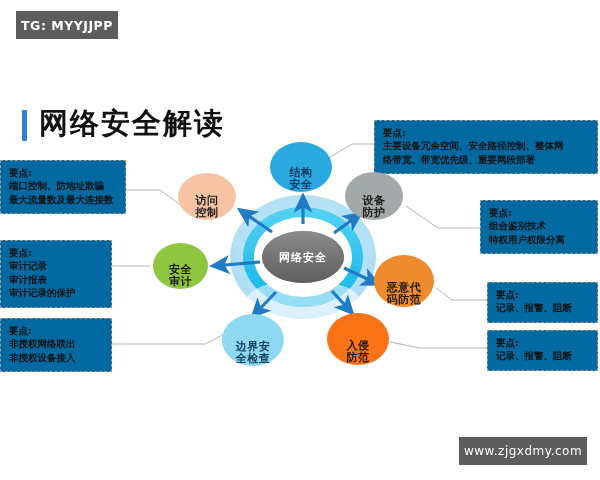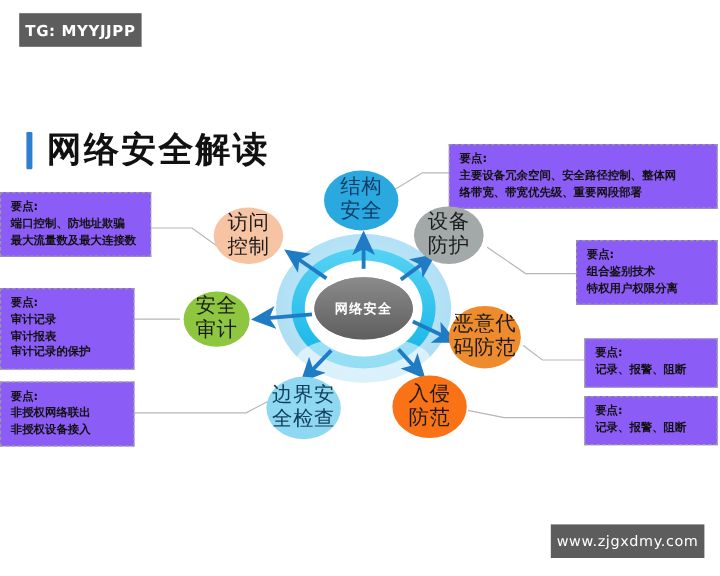--- a/index.html
+++ b/index.html
@@ -17,48 +17,48 @@
     display:flex;align-items:center;justify-content:center;
     letter-spacing:.5px;font-weight:700;
   }
   #wm-tg{left:16px;top:11px;width:102px;height:28px;font-size:12.5px;}
   #wm-site{left:459px;top:437px;width:128px;height:28px;font-size:12px;font-weight:400;}
 
   
   #title-wrap{position:absolute;left:22px;top:105px;display:flex;align-items:center;height:40px;}
   #title-bar{width:5px;height:31px;background:#2f7fd0;margin-right:12px;border-radius:1px;}
   #title-text{font-size:29px;font-weight:700;color:#111;letter-spacing:2px;
-    font-family:Liberation Serif, serif;line-height:1;}
+    font-family:Liberation Mono, monospace;line-height:1;}
 
   
   .kbox{
-    position:absolute;border:1px dashed #9a9a9a;background:#8b5cf6;
+    position:absolute;border:1px dashed #9a9a9a;background:#0369a1;
     padding:5px 7px 6px 8px;box-sizing:border-box;
     font-size:9.5px;color:#111;font-weight:700;line-height:1.45;
   }
   .kbox .khead{display:block;}
   .kbox .kline{display:block;white-space:nowrap;font-family:Liberation Mono, monospace;}
 
   #kbox-l1{left:0px;top:160px;width:126px;}
   #kbox-l2{left:0px;top:240px;width:112px;}
   #kbox-l3{left:0px;top:318px;width:112px;}
   #kbox-r1{left:374px;top:120px;width:224px;}
   #kbox-r2{left:480px;top:200px;width:118px;}
   #kbox-r3{left:487px;top:282px;width:111px;}
   #kbox-r4{left:487px;top:330px;width:111px;}
 
   
   #svg{position:absolute;left:0;top:0;width:600px;height:480px;}
 
   
   .bub{
     position:absolute;border-radius:50%;
-    display:flex;align-items:center;justify-content:center;
-    text-align:center;font-weight:400;line-height:1.15;
-    font-size:17px;color:#1a1a1a;letter-spacing:.5px;
+    display:flex;align-items:flex-end;justify-content:center;
+    text-align:center;font-weight:700;line-height:1.15;
+    font-size:11px;color:#1a1a1a;letter-spacing:.5px;
   }
   .bub span{display:block;}
   #bub-jg{left:270px;top:142px;width:62px;height:50px;background:#29a9e0;color:#123a63;}
   #bub-fw{left:178px;top:173px;width:58px;height:47px;background:#f6c4a3;}
   #bub-sb{left:345px;top:172px;width:58px;height:48px;background:#a3a8a8;color:#1c1c1c;}
   #bub-aq{left:153px;top:243px;width:55px;height:46px;background:#8ec63f;}
   #bub-ey{left:374px;top:255px;width:60px;height:52px;background:#ee8b2d;}
   #bub-bj{left:222px;top:314px;width:62px;height:52px;background:#8ed8f1;color:#12405c;}
   #bub-rq{left:327px;top:313px;width:62px;height:52px;background:#f97316;}
 

